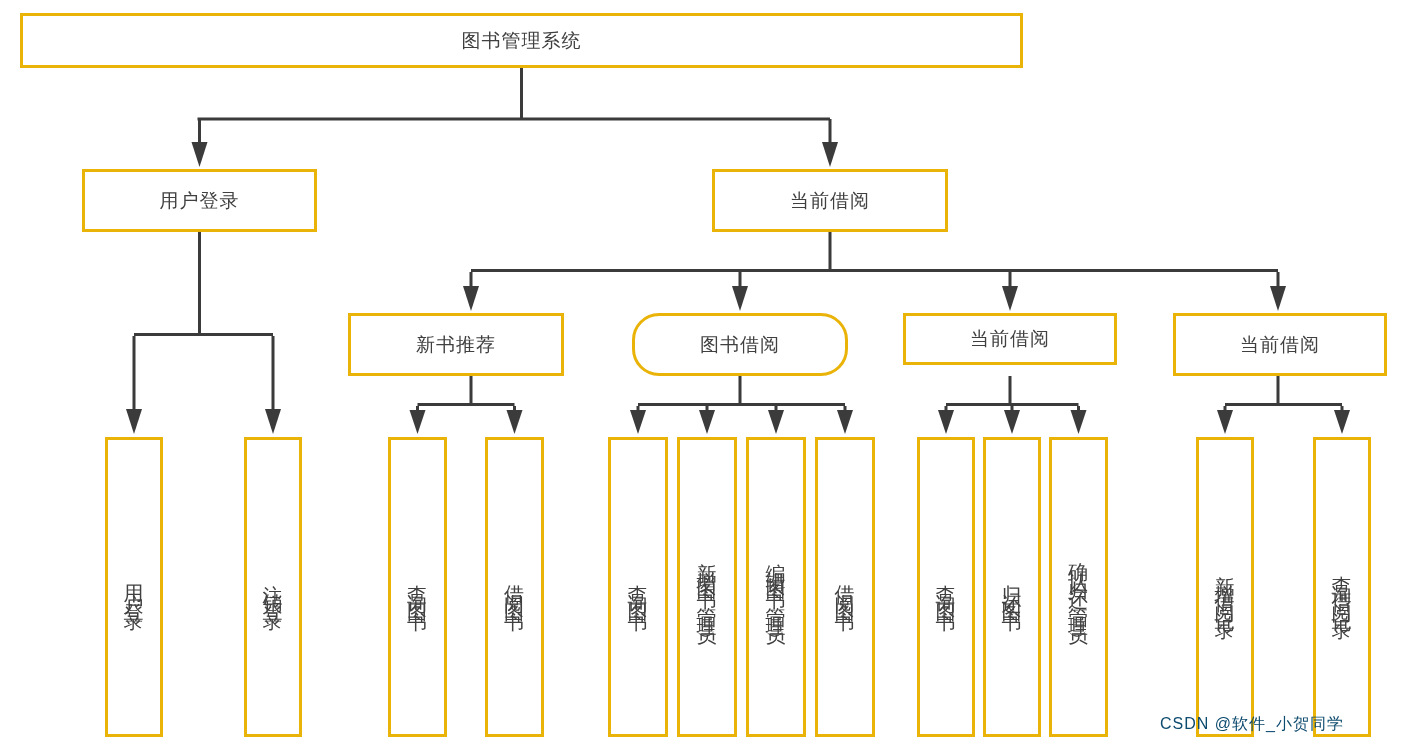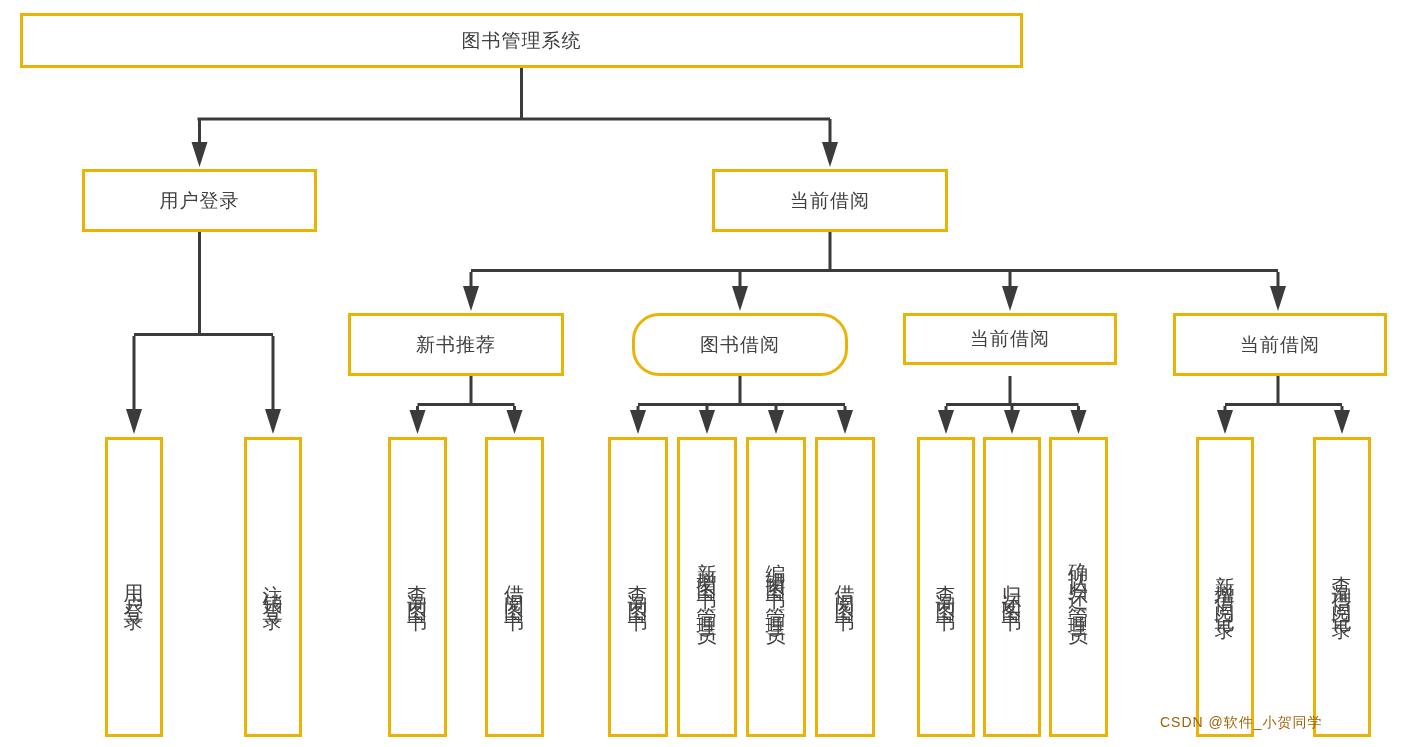--- a/index.html
+++ b/index.html
@@ -68,22 +68,22 @@
   .lf-3d   { left: 815px;  width: 60px; }
   .lf-4a   { left: 917px;  width: 58px; }
   .lf-4b   { left: 983px;  width: 58px; }
   .lf-4c   { left: 1049px; width: 59px; }
   .lf-5a   { left: 1196px; width: 58px; }
   .lf-5b   { left: 1313px; width: 58px; }
   .watermark {
     position: absolute;
     left: 1160px;
     top: 714px;
-    font-size: 14px;
-    color: #a16207;
+    font-size: 16px;
+    color: #0c4a6e;
     letter-spacing: 1px;
     white-space: nowrap;
     z-index: 3;
   }
 </style>
 </head>
 <body>
 
 <div class="canvas">
 

